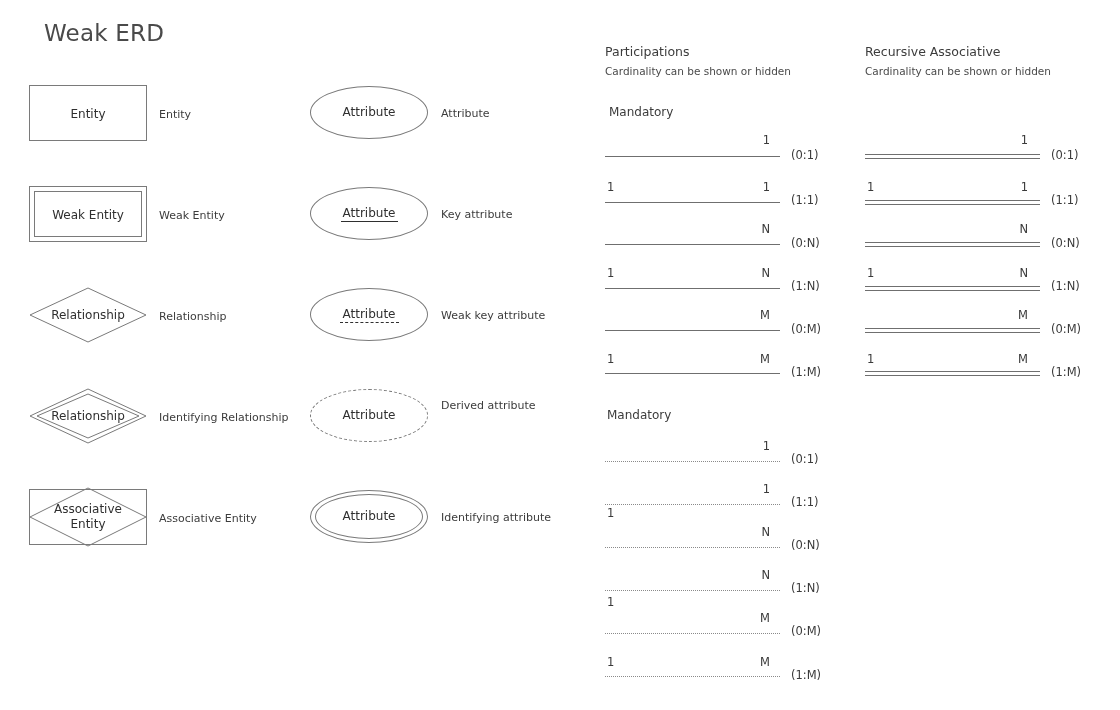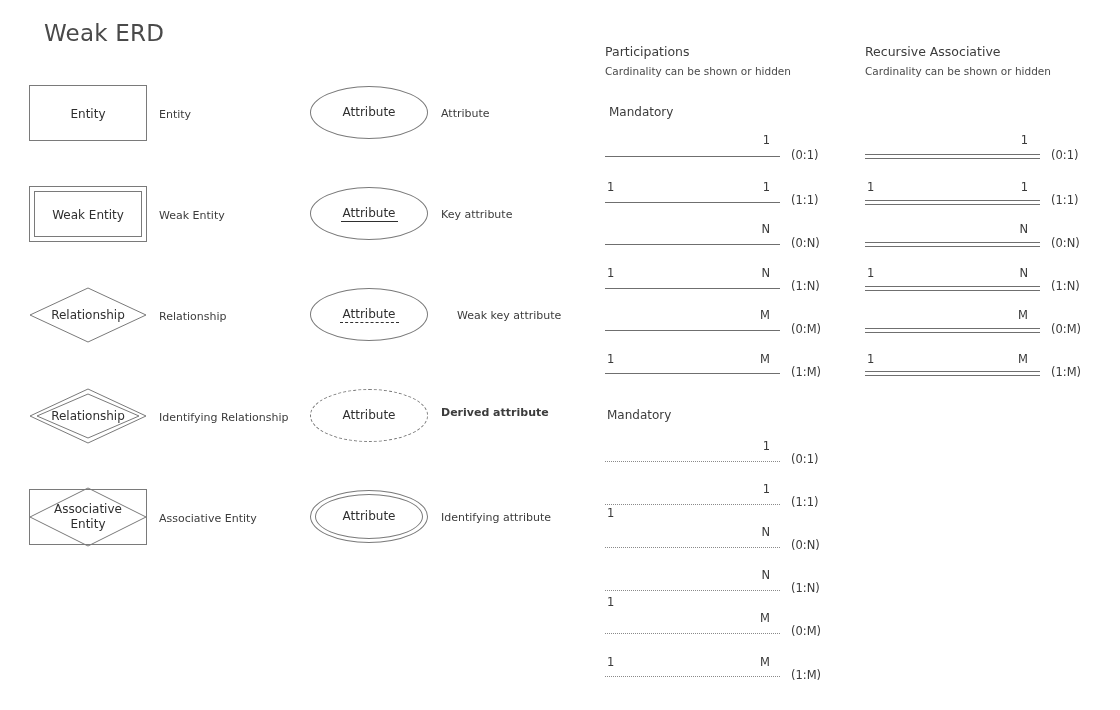--- a/index.html
+++ b/index.html
@@ -211,29 +211,29 @@
     <span class="u-solid">Attribute</span>
   </div>
   <div class="legend-label" style="left:131px; top:22px;">Key attribute</div>
 </div>
 
 <div class="legend-row" style="left:310px; top:288px; width:300px; height:54px;">
   <div class="ellipse" style="left:0; top:0; width:118px; height:53px;"></div>
   <div class="attr-text" style="left:0; top:20px; width:118px;">
     <span class="u-dashed">Attribute</span>
   </div>
-  <div class="legend-label" style="left:131px; top:22px;margin-left:16px;">Weak key attribute</div>
+  <div class="legend-label" style="left:131px; top:22px;">Weak key attribute</div>
 </div>
 
 <div class="legend-row" style="left:310px; top:389px; width:300px; height:54px;">
   <div class="ellipse dashed" style="left:0; top:0; width:118px; height:53px;"></div>
   <div class="attr-text" style="left:0; top:20px; width:118px;">
     <span>Attribute</span>
   </div>
-  <div class="legend-label" style="left:131px; top:18px;font-weight:bold;">Derived attribute</div>
+  <div class="legend-label" style="left:131px; top:11px;">Derived attribute</div>
 </div>
 
 <div class="legend-row" style="left:310px; top:490px; width:300px; height:54px;">
   <div class="ellipse" style="left:0; top:0; width:118px; height:53px;"></div>
   <div class="ellipse" style="left:5px; top:4px; width:108px; height:45px;"></div>
   <div class="attr-text" style="left:0; top:20px; width:118px;">
     <span>Attribute</span>
   </div>
   <div class="legend-label" style="left:131px; top:22px;">Identifying attribute</div>
 </div>

